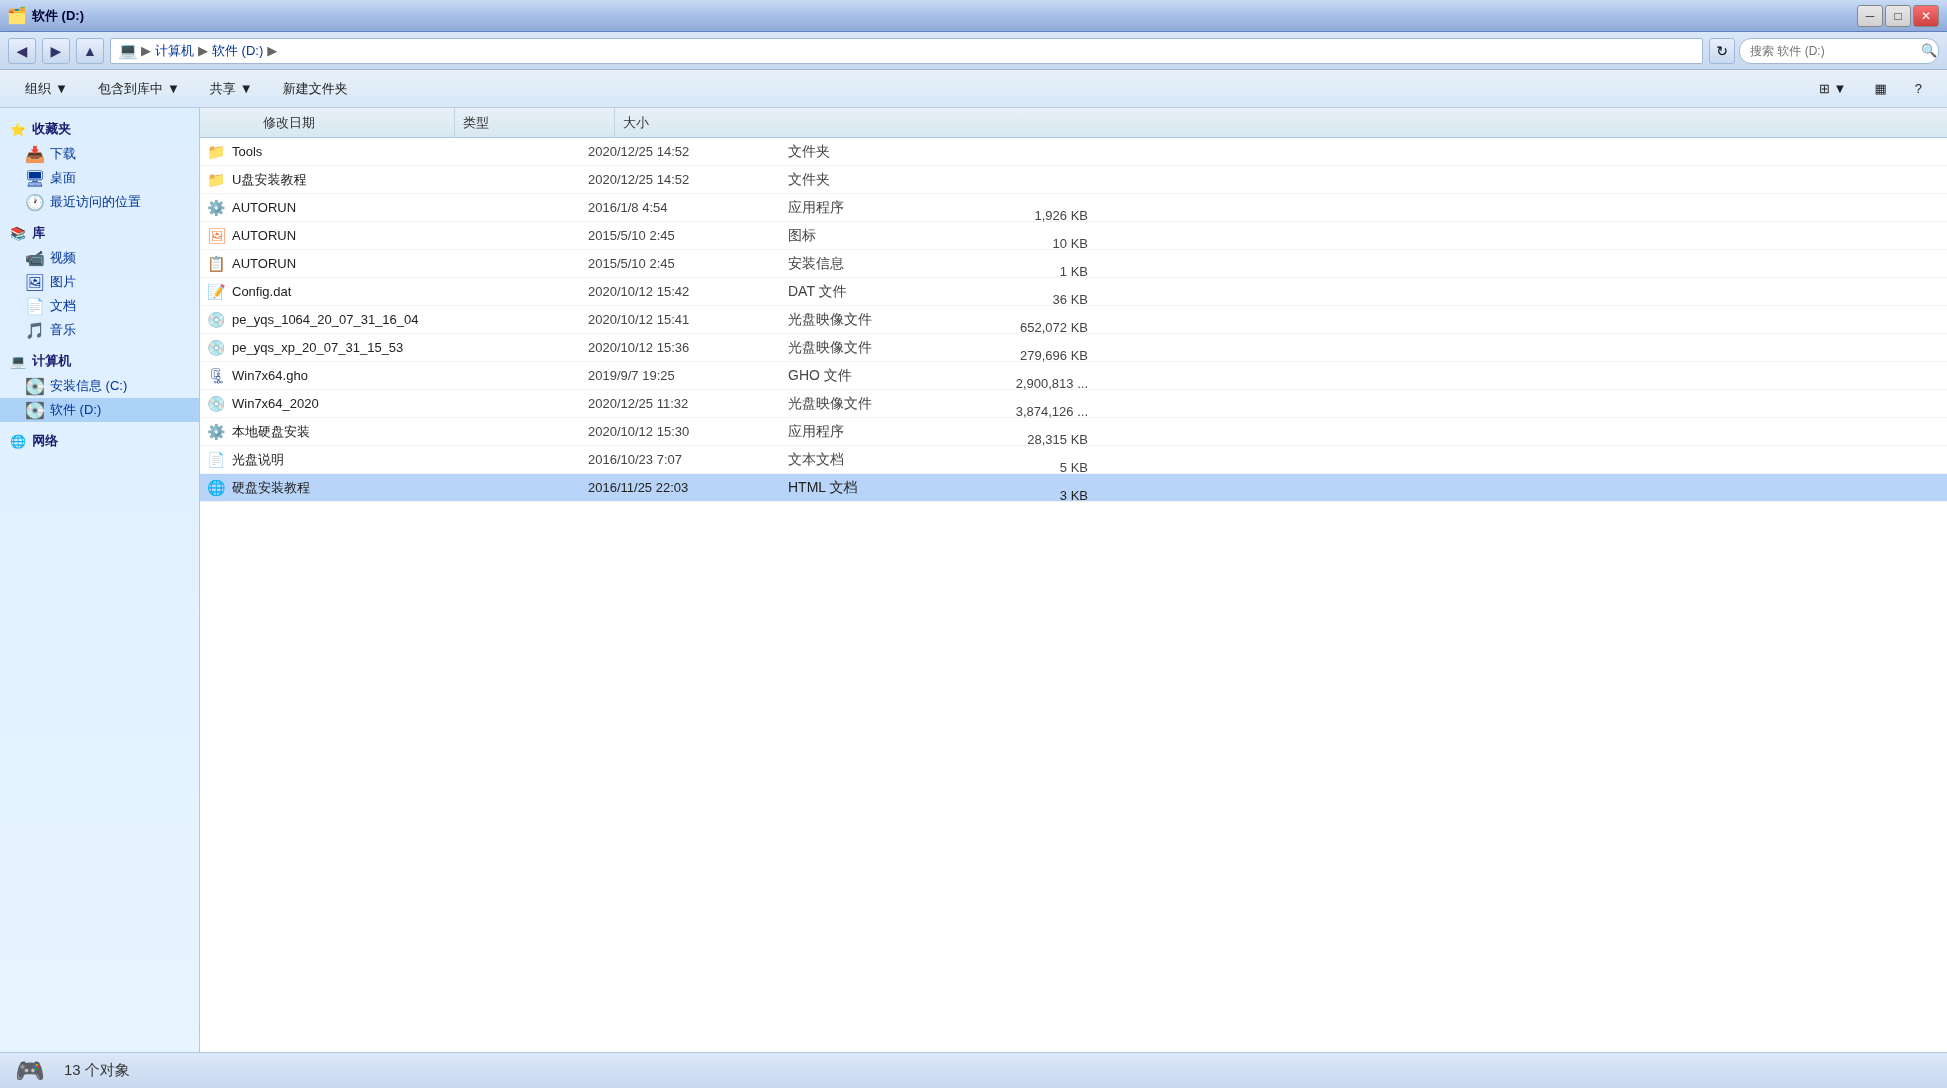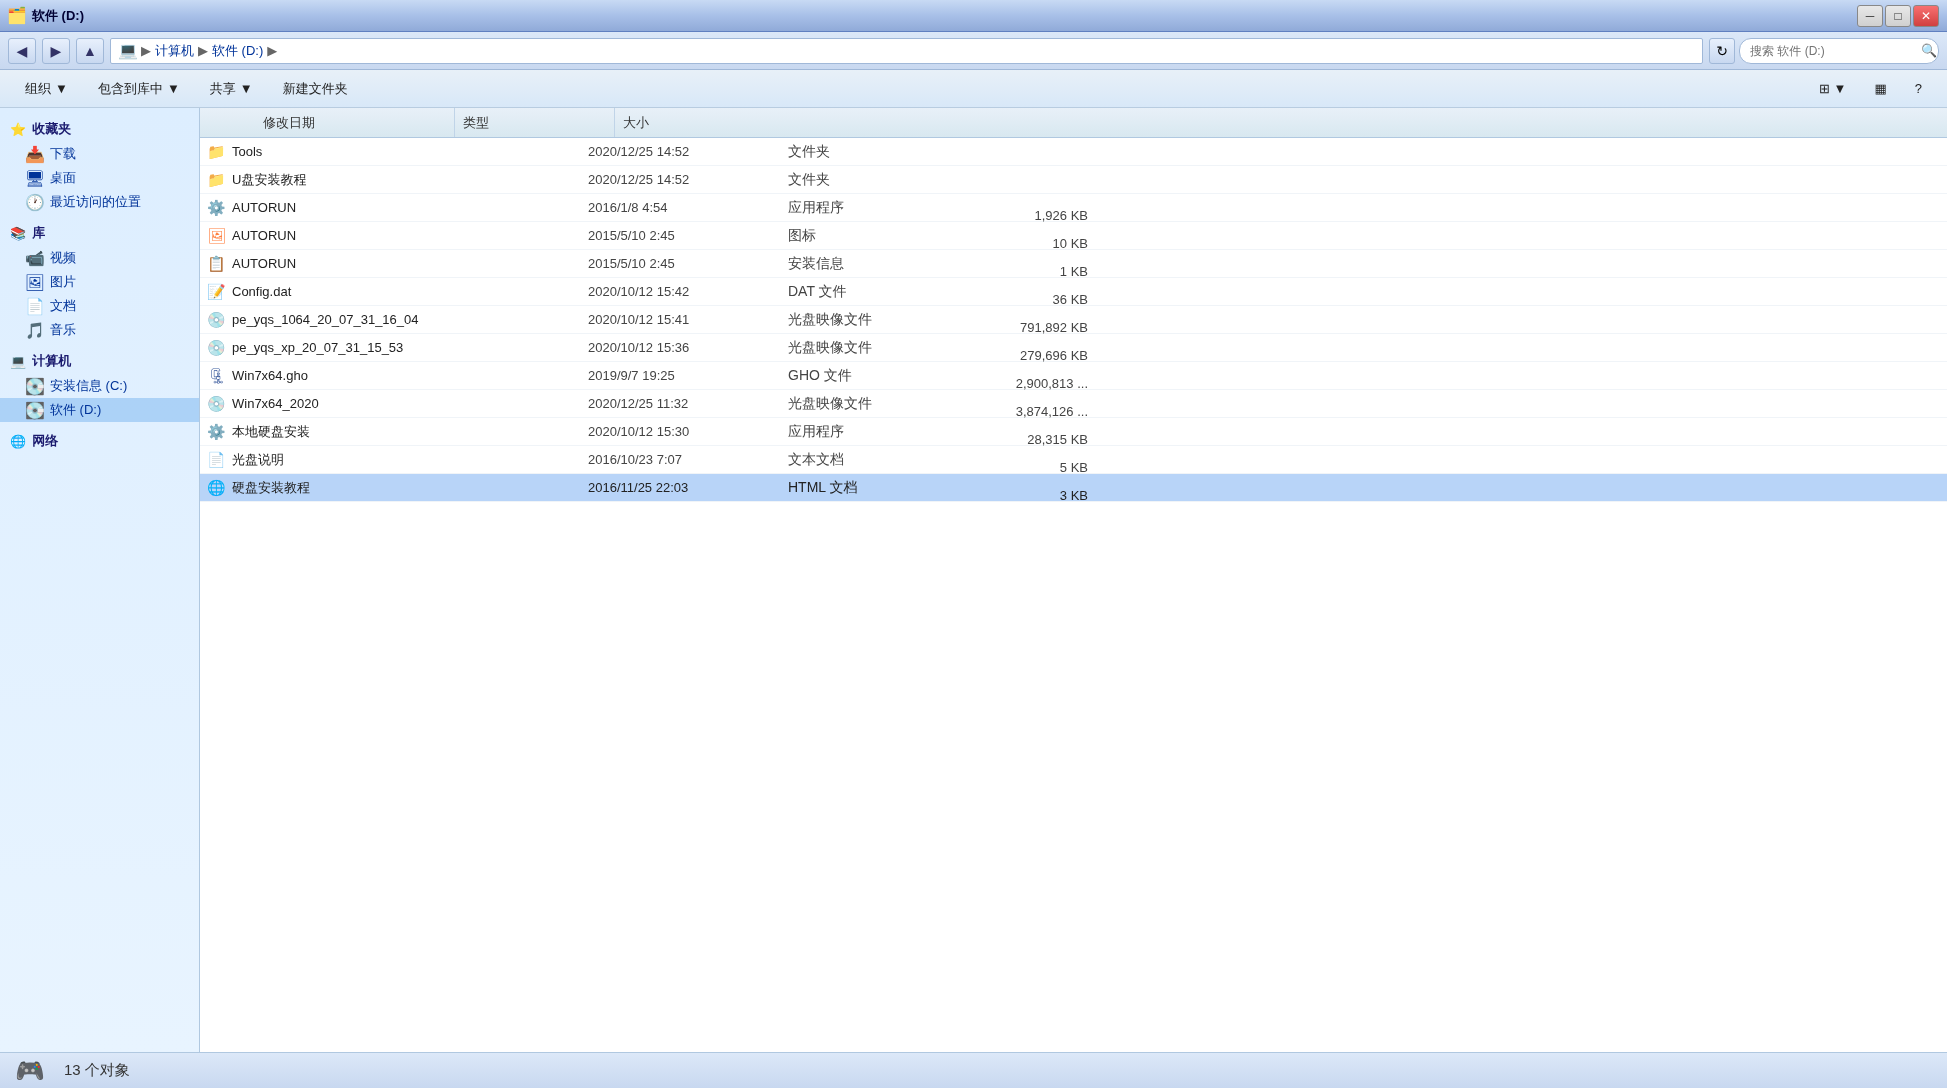--- a/index.html
+++ b/index.html
@@ -506,21 +506,21 @@
       <div class="file-col file-type-col">DAT 文件</div>
       <div class="file-col file-size-col">36 KB</div>
     </div>
         <div class="file-row">
       <div class="file-col file-name-col">
         <span class="fi fi-iso">💿</span>
         <span>pe_yqs_1064_20_07_31_16_04</span>
       </div>
       <div class="file-col file-date-col">2020/10/12 15:41</div>
       <div class="file-col file-type-col">光盘映像文件</div>
-      <div class="file-col file-size-col">791,892 KB</div>
+      <div class="file-col file-size-col">652,072 KB</div>
     </div>
         <div class="file-row">
       <div class="file-col file-name-col">
         <span class="fi fi-iso">💿</span>
         <span>pe_yqs_xp_20_07_31_15_53</span>
       </div>
       <div class="file-col file-date-col">2020/10/12 15:36</div>
       <div class="file-col file-type-col">光盘映像文件</div>
       <div class="file-col file-size-col">279,696 KB</div>
     </div>

